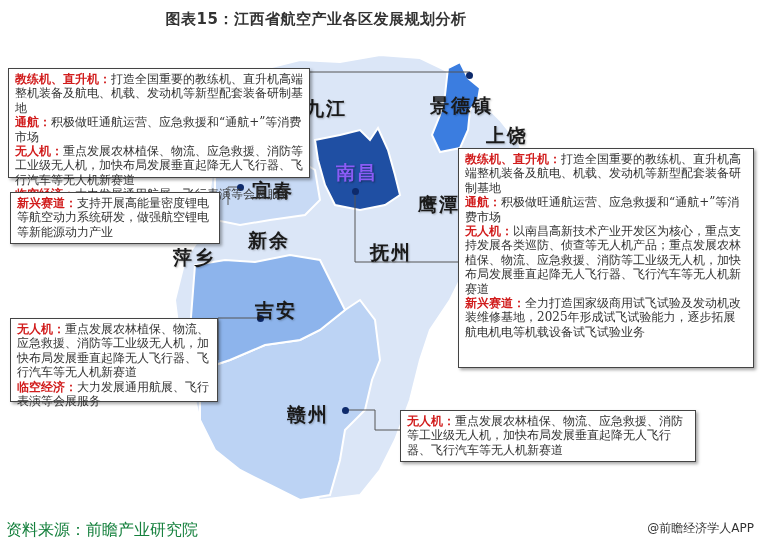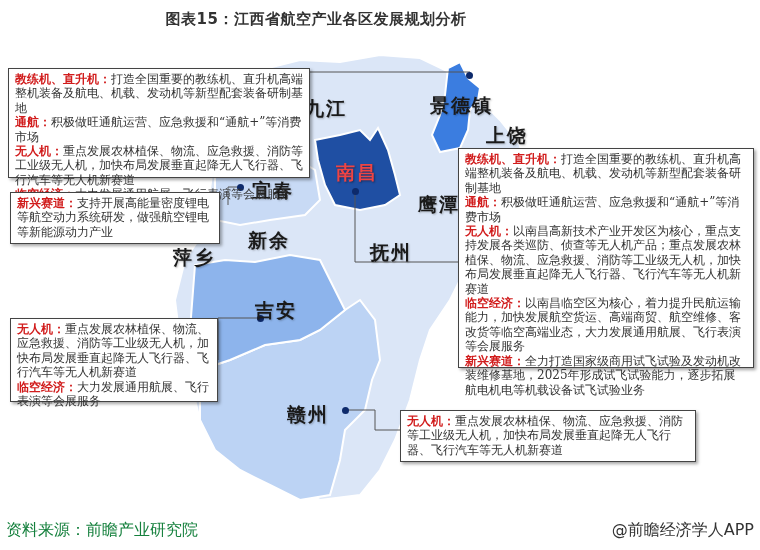--- a/index.html
+++ b/index.html
@@ -1,25 +1,25 @@
 <!DOCTYPE html>
 <html><head>
 <meta charset="utf-8">
 <style>
   html,body{margin:0;padding:0;background:#ffffff;}
   body{width:760px;height:550px;position:relative;overflow:hidden;font-family:"DejaVu Sans","Liberation Sans",sans-serif;}
   .title{position:absolute;top:10px;left:0;width:632px;text-align:center;font-size:15px;font-weight:bold;color:#333;letter-spacing:0.5px;}
   svg.map{position:absolute;left:0;top:0;}
   .city{position:absolute;font-family:"DejaVu Serif","Liberation Serif",serif;font-weight:bold;font-size:19px;color:#1a1a1a;text-shadow:1px 1px 2px rgba(0,0,0,0.25);white-space:nowrap;letter-spacing:2px;}
-  .city.light{color:#ef4444;text-shadow:1px 1px 2px rgba(0,0,0,0.4);}
+  .city.light{color:#8b5cf6;text-shadow:1px 1px 2px rgba(0,0,0,0.4);}
   .box{position:absolute;background:#fff;border:1.5px solid #444;box-shadow:2px 2px 3px rgba(0,0,0,0.35);padding:3px 6px;font-family:"DejaVu Serif","Liberation Serif",serif;font-size:12px;line-height:14.4px;color:#333;box-sizing:border-box;}
   .box p{margin:0;}
   .kw{color:#d11c1c;font-weight:bold;}
   .footer-left{position:absolute;left:6px;top:520px;font-size:16px;color:#15803d;}
-  .footer-right{position:absolute;right:6px;top:520px;font-size:16px;color:#333;}
+  .footer-right{position:absolute;right:6px;top:520px;font-size:12px;color:#333;}
   .dot{position:absolute;width:7px;height:7px;border-radius:50%;background:#0d2a6b;}
 </style>
 </head>
 <body>
 
 <div class="title">图表15：江西省航空产业各区发展规划分析</div>
 
 <svg class="map" width="760" height="550">
 
   <path d="M230,95 L260,70 L300,60 L340,62 L380,55 L420,58 L445,70 L470,80 L480,100 L500,120 L520,145 L525,180 L510,210 L500,240 L470,260 L450,300 L430,330 L420,360 L410,400 L395,440 L380,470 L360,495 L320,500 L280,480 L250,470 L220,450 L200,420 L190,380 L180,340 L175,300 L185,260 L205,230 L210,190 L215,150 L225,120 Z" fill="#dbe6f7" stroke="#ffffff" stroke-width="2"></path>
@@ -74,21 +74,20 @@
 
 <div class="box" style="left:10px;top:318px;width:208px;height:84px;">
   <p><span class="kw">无人机：</span><span>重点发展农林植保、物流、应急救援、消防等工业级无人机，加快布局发展垂直起降无人飞行器、飞行汽车等无人机新赛道</span></p>
   <p><span class="kw">临空经济：</span><span>大力发展通用航展、飞行表演等会展服务</span></p>
 </div>
 
 <div class="box" style="left:458px;top:148px;width:296px;height:220px;">
   <p><span class="kw">教练机、直升机：</span><span>打造全国重要的教练机、直升机高端整机装备及航电、机载、发动机等新型配套装备研制基地</span></p>
   <p><span class="kw">通航：</span><span>积极做旺通航运营、应急救援和“通航+”等消费市场</span></p>
   <p><span class="kw">无人机：</span><span>以南昌高新技术产业开发区为核心，重点支持发展各类巡防、侦查等无人机产品；重点发展农林植保、物流、应急救援、消防等工业级无人机，加快布局发展垂直起降无人飞行器、飞行汽车等无人机新赛道</span></p>
-  <p><span class="kw">临空经济：</span><span>以南昌临空区为核心，着力提升民航运输能力，加快发展航空货运、高端商贸、航空维修、客改货等临空高端业态，大力发展通用航展、飞行表演等会展服务</span></p>
   <p><span class="kw">新兴赛道：</span><span>全力打造国家级商用试飞试验及发动机改装维修基地，2025年形成试飞试验能力，逐步拓展航电机电等机载设备试飞试验业务</span></p>
 </div>
 
 <div class="box" style="left:400px;top:410px;width:296px;height:52px;">
   <p><span class="kw">无人机：</span><span>重点发展农林植保、物流、应急救援、消防等工业级无人机，加快布局发展垂直起降无人飞行器、飞行汽车等无人机新赛道</span></p>
 </div>
 
 <div class="footer-left">资料来源：前瞻产业研究院</div>
 <div class="footer-right">@前瞻经济学人APP</div>
 

